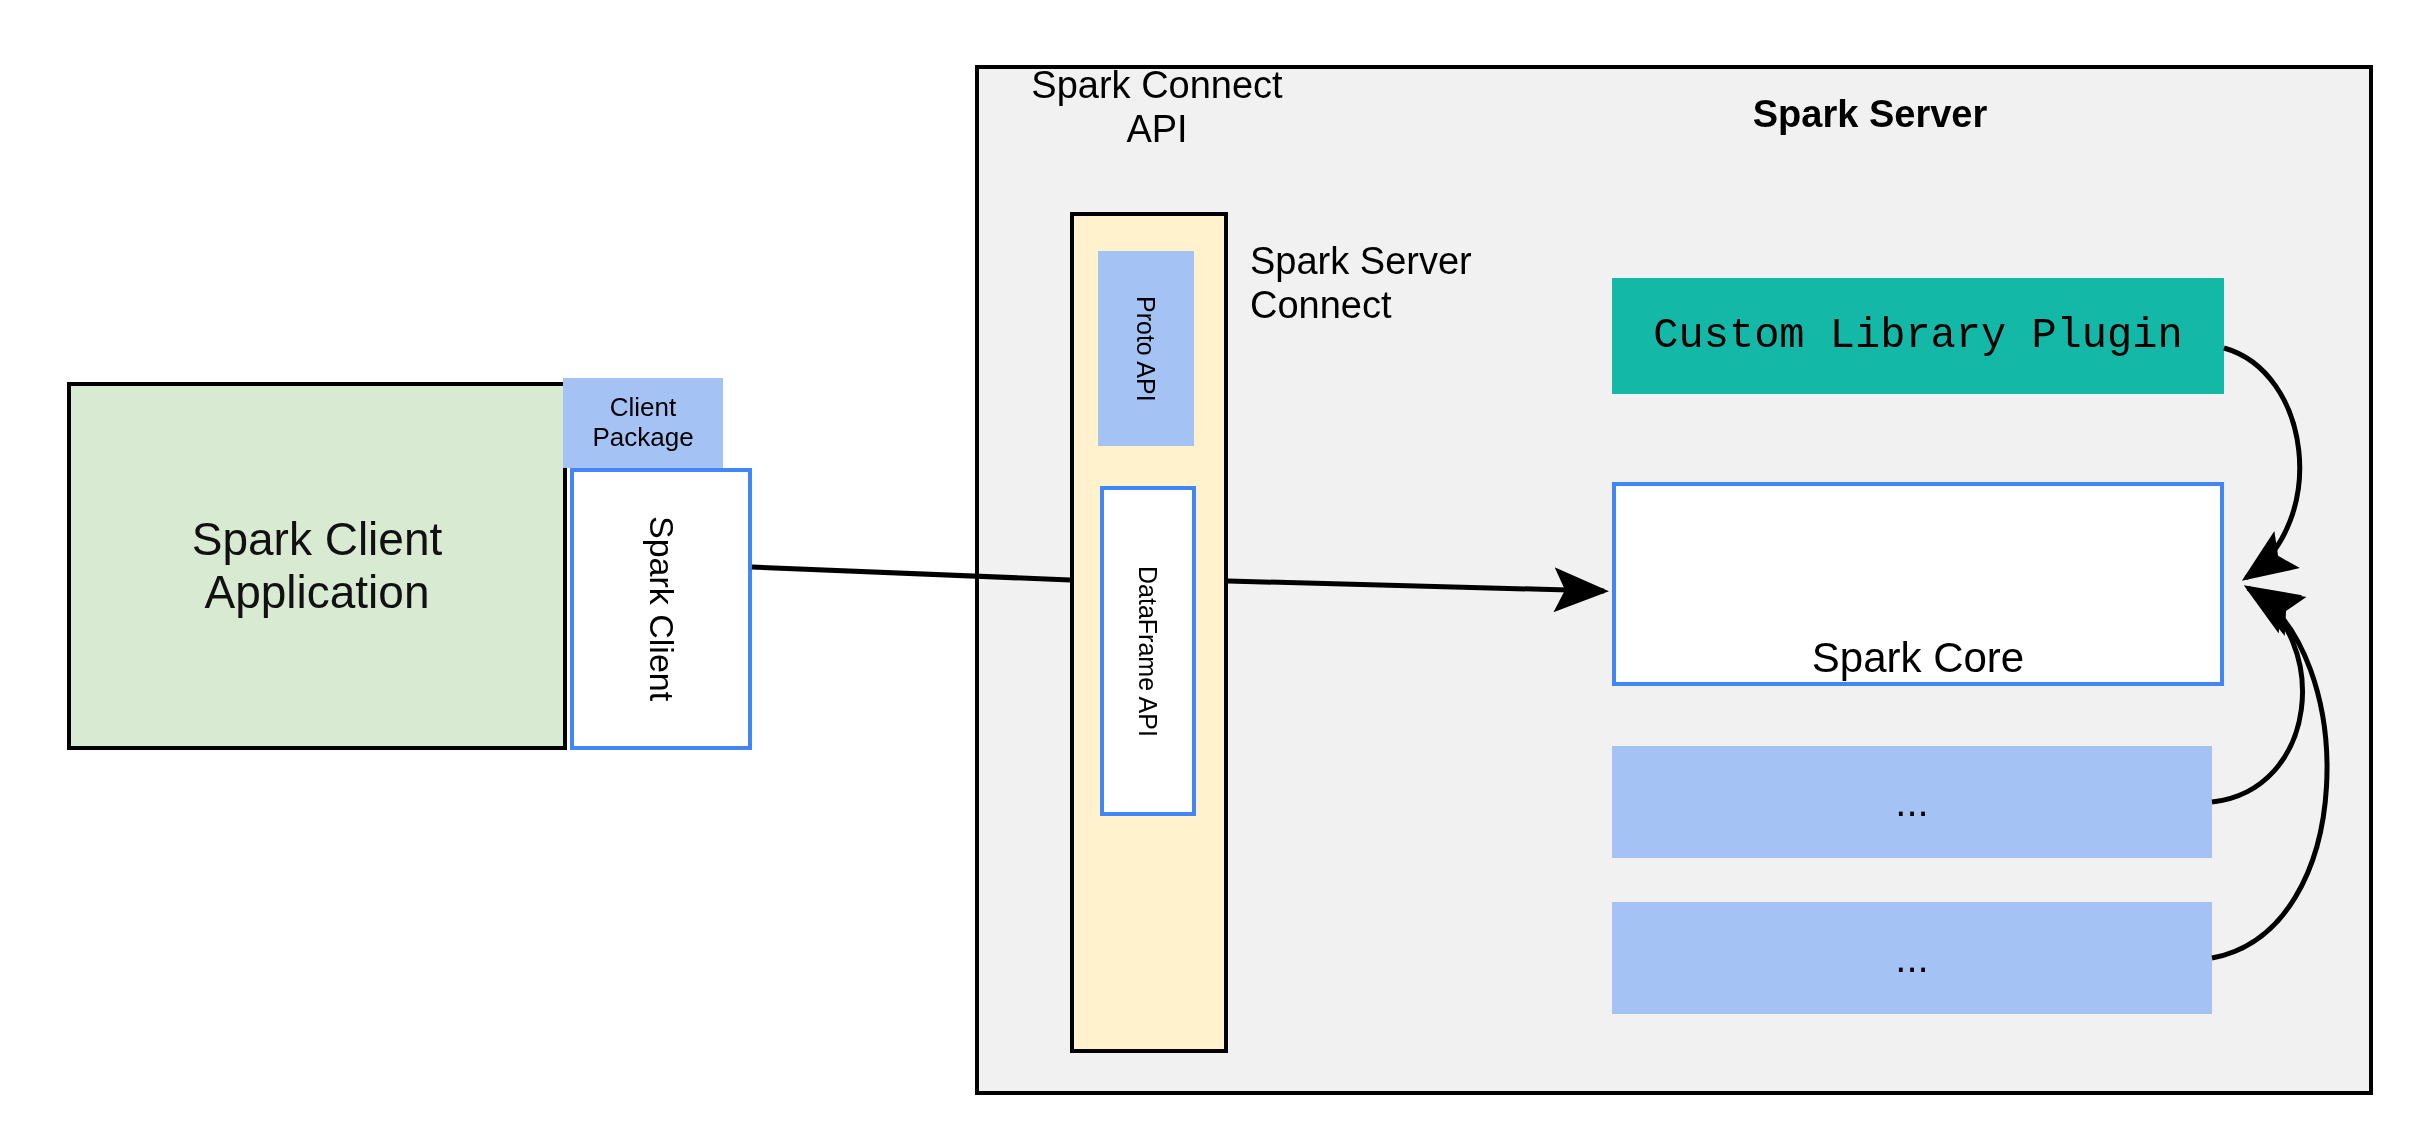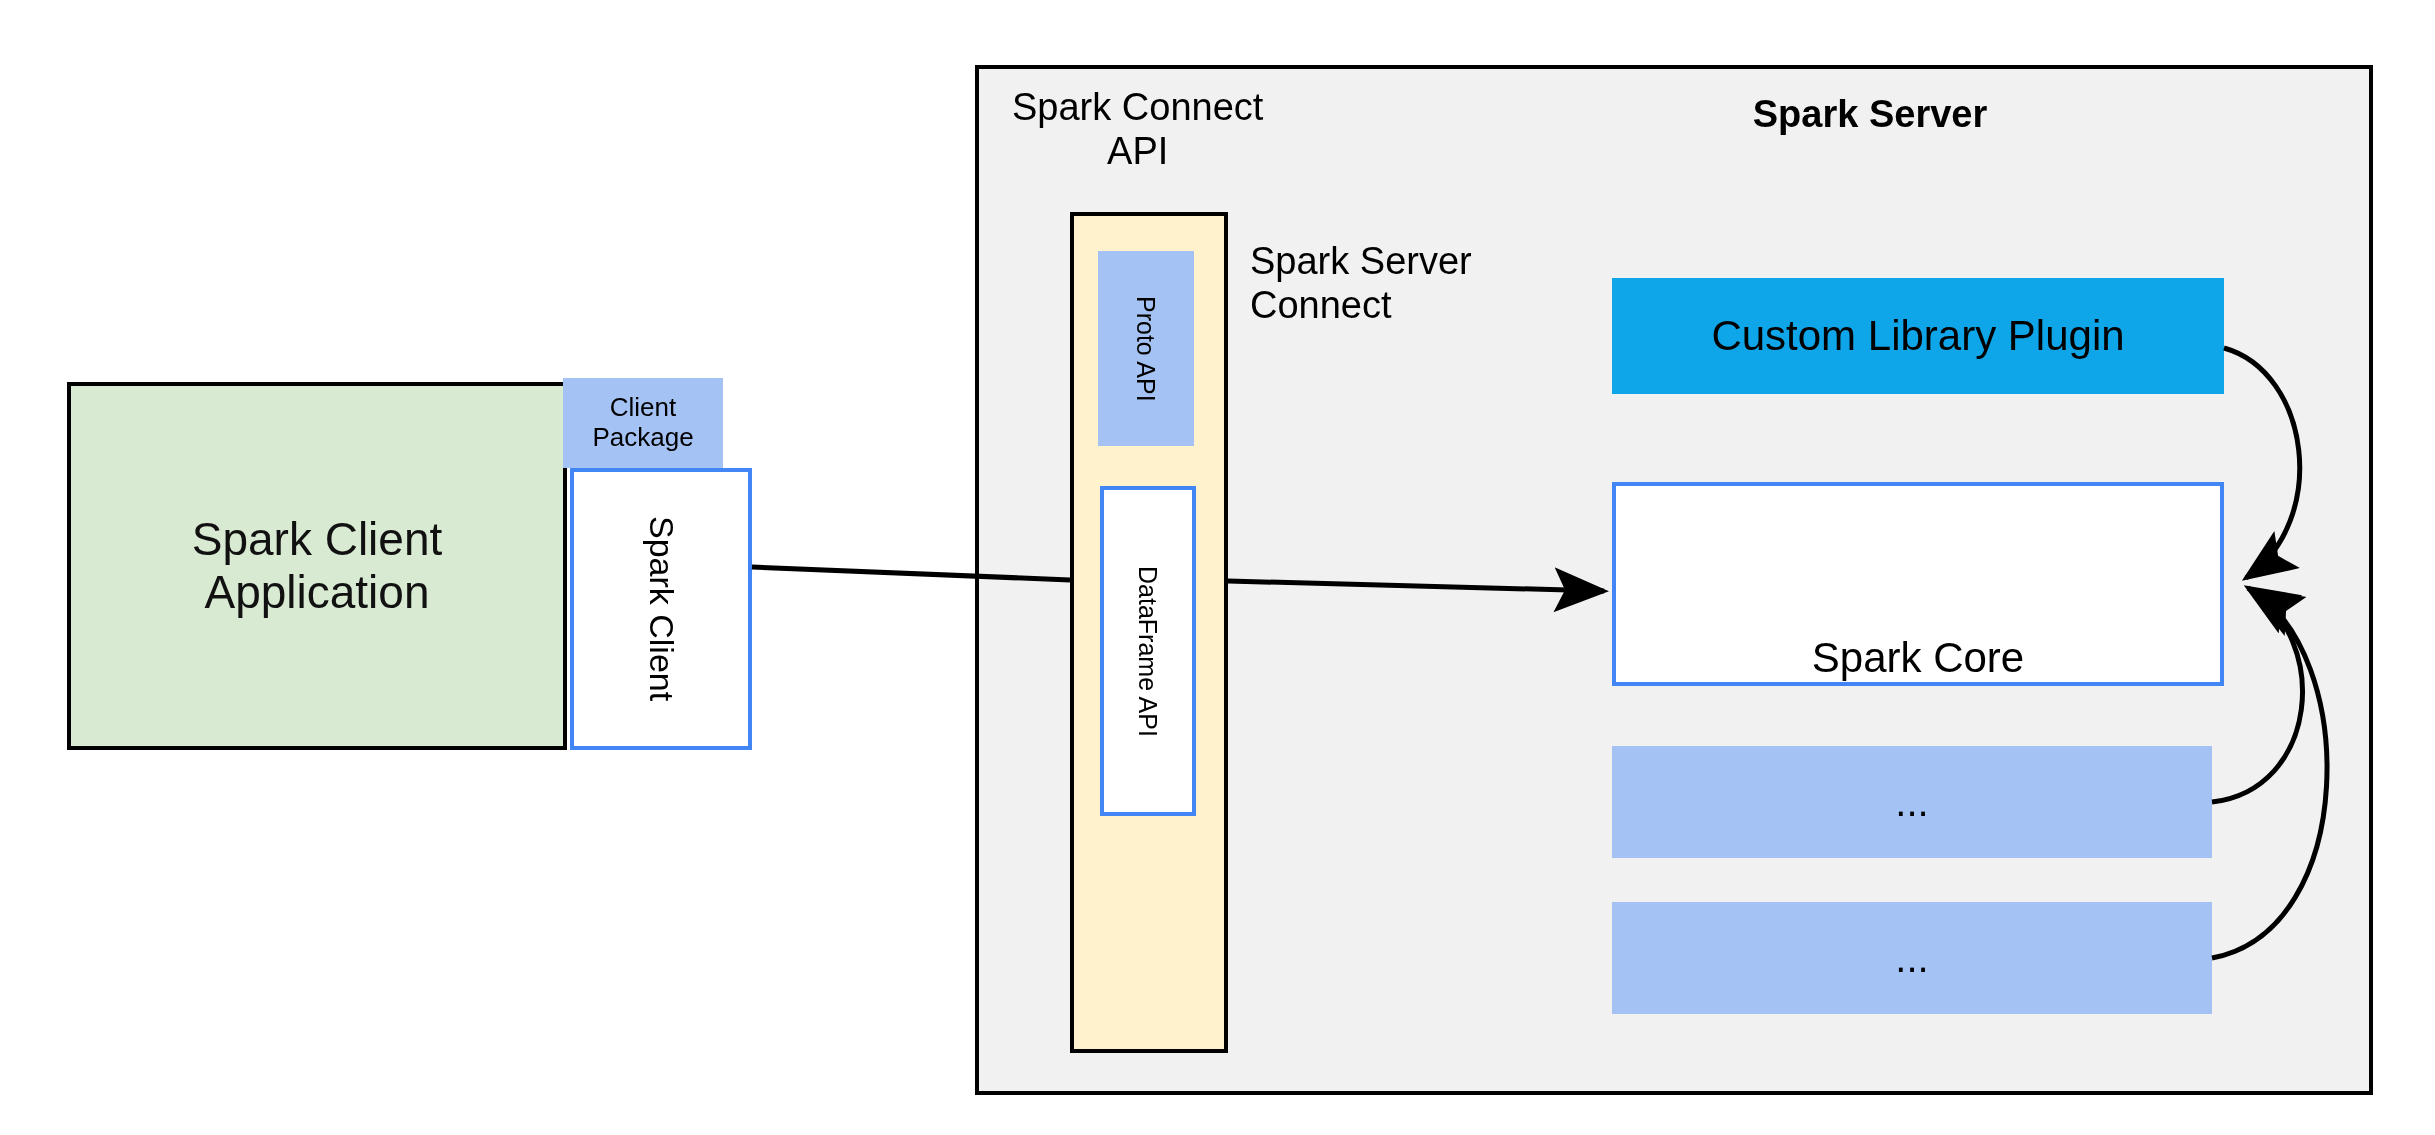--- a/index.html
+++ b/index.html
@@ -76,26 +76,26 @@
     width: 1398px;
     height: 1030px;
     background: #f1f1f1;
     border: 4px solid #000000;
     display: block;
   }
 
   
   #spark-connect-api-label {
     left: 1012px;
-    top: 86px;
+    top: 64px;
     width: 290px;
     height: 100px;
     font-size: 38px;
     align-items: flex-start;
-    justify-content: flex-start;
+    justify-content: center;
   }
   #spark-connect-api-label .label { display: block; }
 
   #spark-server-title {
     left: 1700px;
     top: 90px;
     width: 340px;
     height: 50px;
     font-size: 38px;
     font-weight: bold;
@@ -143,23 +143,24 @@
     border: 4px solid #4285f4;
   }
   #dataframe-api .vtext { font-size: 25px; }
 
   
   #custom-library-plugin {
     left: 1612px;
     top: 278px;
     width: 612px;
     height: 116px;
-    background: #0ea5e9;
+    background: #14b8a6;
     border: none;
     font-size: 42px;
+    font-family: Liberation Mono, monospace;
   }
 
   #spark-core {
     left: 1612px;
     top: 482px;
     width: 612px;
     height: 204px;
     background: #ffffff;
     border: 4px solid #4285f4;
     font-size: 42px;

